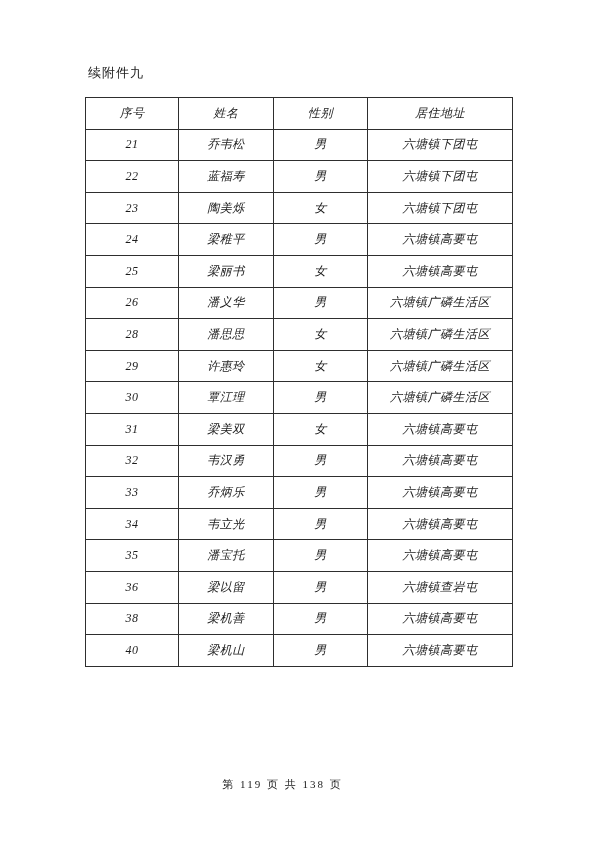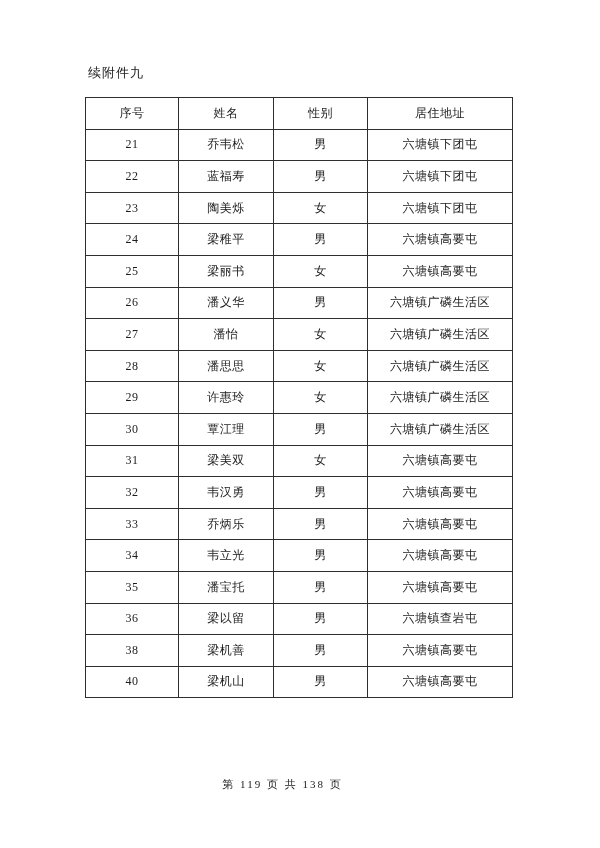--- a/index.html
+++ b/index.html
@@ -24,20 +24,21 @@
     letter-spacing: 1px;
     color: #1c1c1c;
   }
   table.roster {
     position: absolute;
     left: 85px;
     top: 97px;
     width: 427px;
     border-collapse: collapse;
     table-layout: fixed;
+    font-style: italic;
   }
   table.roster col.c-no      { width: 93px; }
   table.roster col.c-name    { width: 95px; }
   table.roster col.c-gender  { width: 94px; }
   table.roster col.c-address { width: 145px; }
   table.roster th,
   table.roster td {
     border: 1px solid #2e2e2e;
     height: 30.6px;
     text-align: center;
@@ -113,26 +114,20 @@
           <td>女</td>
           <td>六塘镇高要屯</td>
         </tr>
         <tr>
           <td>26</td>
           <td>潘义华</td>
           <td>男</td>
           <td>六塘镇广磷生活区</td>
         </tr>
         <tr>
-          <td>27</td>
-          <td>潘怡</td>
-          <td>女</td>
-          <td>六塘镇广磷生活区</td>
-        </tr>
-        <tr>
           <td>28</td>
           <td>潘思思</td>
           <td>女</td>
           <td>六塘镇广磷生活区</td>
         </tr>
         <tr>
           <td>29</td>
           <td>许惠玲</td>
           <td>女</td>
           <td>六塘镇广磷生活区</td>

